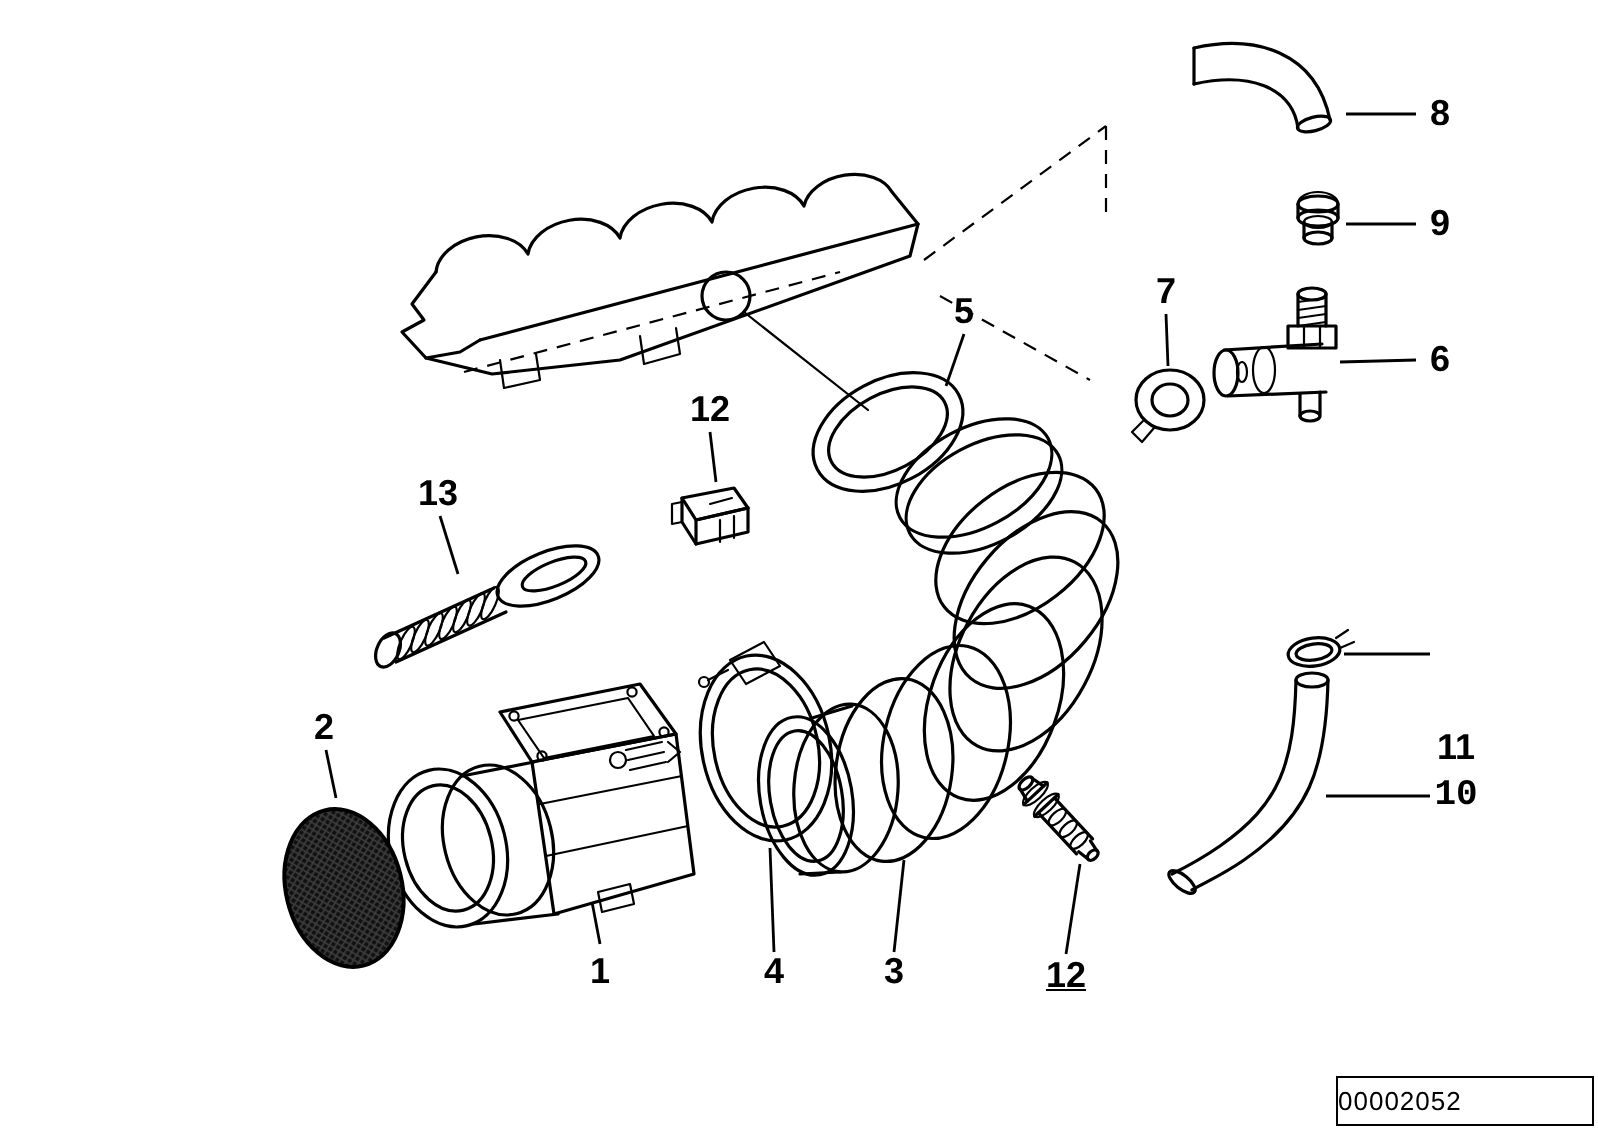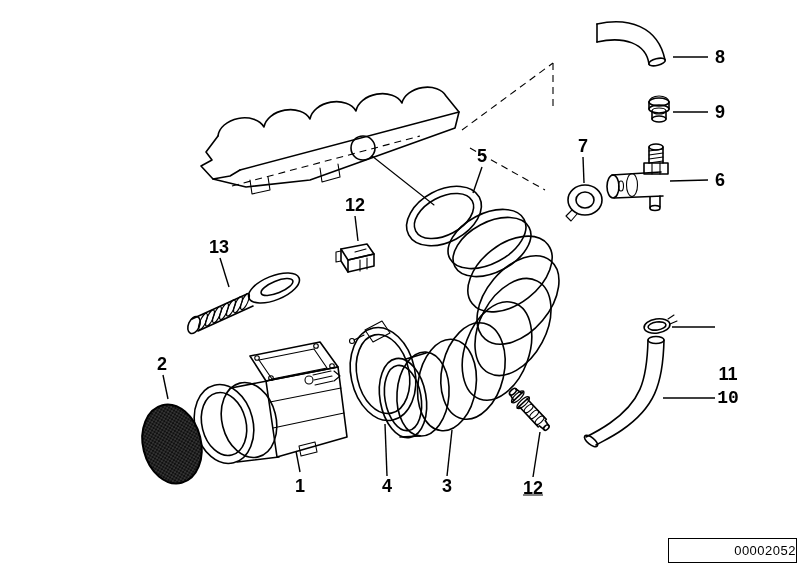--- a/index.html
+++ b/index.html
@@ -18,21 +18,21 @@
     font-size:18px;
     color:#000;
     white-space:nowrap;
     user-select:none;
   }
   .doc-number{
     position:absolute;
     right:2px;bottom:2px;
     width:127px;height:23px;
     line-height:23px;
-    text-align:right;
+    text-align:left;
     border:1.5px solid #000;
     font-size:13px;
     color:#000;
     letter-spacing:0.5px;
   }
   
   .s{stroke:#000;fill:none;stroke-width:1.6;stroke-linecap:round;stroke-linejoin:round;}
   .t{stroke:#000;fill:none;stroke-width:1.1;stroke-linecap:round;stroke-linejoin:round;}
   .d{stroke:#000;fill:none;stroke-width:1.1;stroke-dasharray:7 5;}
   .leader{stroke:#000;fill:none;stroke-width:1.4;}

